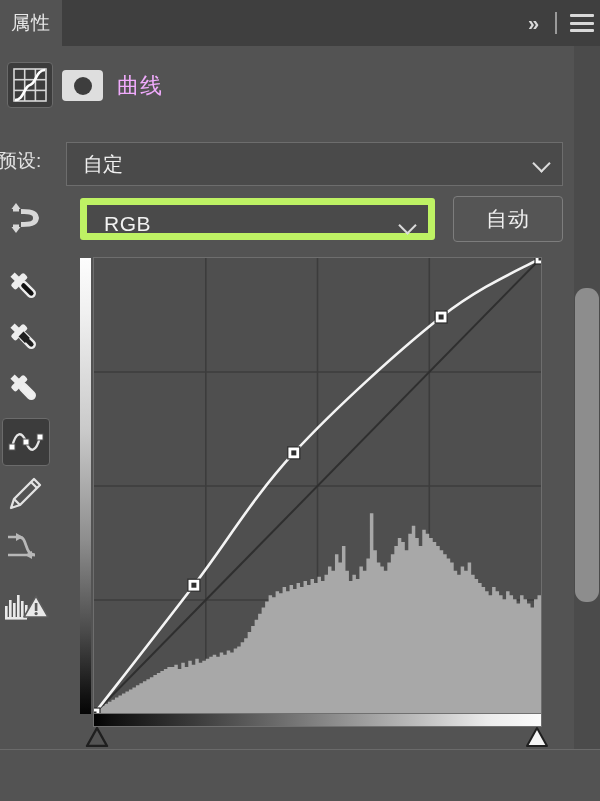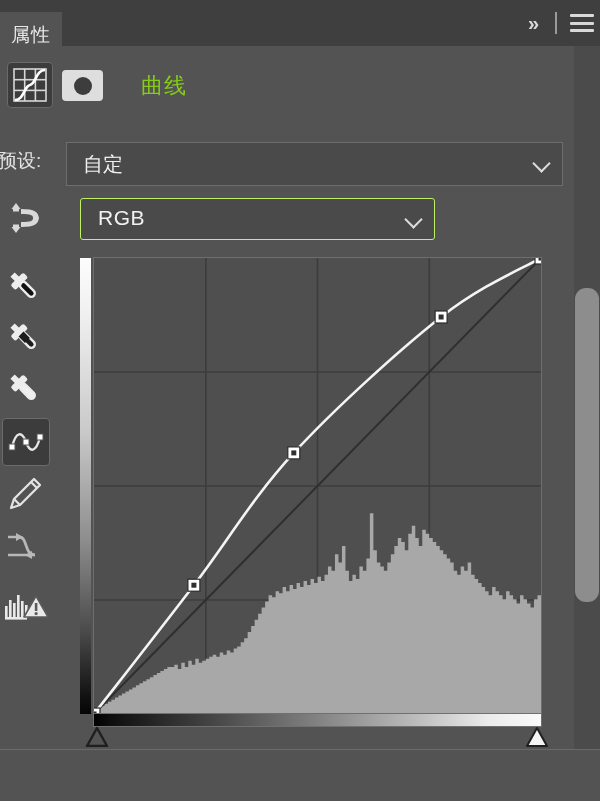--- a/index.html
+++ b/index.html
@@ -10,21 +10,21 @@
     overflow: hidden;
   }
   #app { position: relative; width: 600px; height: 801px; background: #535353; }
 
   
   .tabbar {
     position: absolute; left: 0; top: 0; width: 600px; height: 46px;
     background: #3f3f3f;
   }
   .tab-active {
-    position: absolute; left: 0; top: 12px; width: 62px; height: 46px;
+    position: absolute; left: 0; top: 0; width: 62px; height: 46px;
     background: #535353; display: flex; align-items: center; justify-content: center;
   }
   .tab-active .lbl { color: #e8e8e8; font-size: 19px; letter-spacing: 1px; }
   .tabbar-right {
     position: absolute; right: 6px; top: 0; height: 46px;
     display: flex; align-items: center; gap: 13px;
   }
   .chev2 { color: #d9d9d9; font-size: 20px; font-weight: bold; line-height: 1; padding: 0 3px; }
   .vdiv { width: 2px; height: 22px; background: #9a9a9a; }
   .hamb { width: 24px; height: 18px; display: flex; flex-direction: column; justify-content: space-between; }
@@ -36,21 +36,21 @@
   .mask-thumb {
     position: absolute; left: 62px; top: 70px; width: 41px; height: 31px;
     background: #dedede; border-radius: 4px;
   }
   .mask-thumb .dot {
     position: absolute; left: 50%; top: 50%; transform: translate(-50%,-50%);
     width: 18px; height: 18px; border-radius: 50%; background: #3d3d3d;
   }
   .curve-title {
     position: absolute; left: 117px; top: 70px;
-    color: #84cc16; font-size: 22px; line-height: 31px; letter-spacing: 1px; margin-left: 24px;
+    color: #f0abfc; font-size: 22px; line-height: 31px; letter-spacing: 1px;
   }
 
   
   .preset-label {
     position: absolute; left: -2px; top: 148px;
     color: #e3e3e3; font-size: 19px;
   }
   .preset-select {
     position: absolute; left: 66px; top: 142px; width: 497px; height: 44px;
     background: #4a4a4a; border: 1px solid #6d6d6d; border-radius: 0;
@@ -60,21 +60,21 @@
   .caret::after {
     content: ""; position: absolute; left: 0; top: 0; width: 11px; height: 11px;
     border-right: 2.5px solid #dcdcdc; border-bottom: 2.5px solid #dcdcdc;
     transform: rotate(45deg);
   }
 
   
   .chan-icon { position: absolute; left: 5px; top: 200px; width: 42px; height: 36px; }
   .chan-select {
     position: absolute; left: 80px; top: 198px; width: 355px; height: 42px;
-    background: #4a4a4a; border: 1px solid #bef264; border-radius: 3px;
+    background: #4a4a4a; border: 7px solid #bef264; border-radius: 3px;
   }
   .chan-select .val { position: absolute; left: 17px; top: 7px; color: #f2f2f2; font-size: 21px; letter-spacing: .5px; }
   .auto-btn {
     position: absolute; left: 453px; top: 196px; width: 110px; height: 46px;
     background: #555; border: 1px solid #7d7d7d; border-radius: 4px;
     display: flex; align-items: center; justify-content: center;
   }
   .auto-btn .lbl { color: #f0f0f0; font-size: 21px; letter-spacing: 1px; }
 
   
@@ -158,20 +158,23 @@
     <svg width="42" height="36" viewBox="0 0 42 36">
       <path d="M8 10 L14 10 M8 26 L14 26" stroke="#d8d8d8" stroke-width="3" fill="none"></path>
       <path d="M11 3 L15.5 9 L6.5 9 Z" fill="#d8d8d8"></path>
       <path d="M11 33 L15.5 27 L6.5 27 Z" fill="#d8d8d8"></path>
       <path d="M16 9 C 30 9, 33 12, 34 18 C 33 24, 30 27, 16 27 L 16 22 C 26 22, 28 21, 28 18 C 28 15, 26 14, 16 14 Z" fill="#d8d8d8"></path>
     </svg>
   </div>
   <div class="chan-select">
     <span class="val">RGB</span>
     <span class="caret"></span>
+  </div>
+  <div class="auto-btn">
+    <span class="lbl">自动</span>
   </div>
 
   <div class="tool" style="top:264px">
     <svg width="48" height="48" viewBox="0 0 48 48">
       <g transform="rotate(-45 24 24)">
         <rect x="21" y="5" width="6" height="8" fill="#ededed"></rect>
         <rect x="15" y="11" width="18" height="7" rx="2" fill="#ededed"></rect>
         <rect x="20.5" y="17" width="7" height="18" rx="3.5" fill="#111" stroke="#ededed" stroke-width="2.4"></rect>
       </g>
     </svg>

